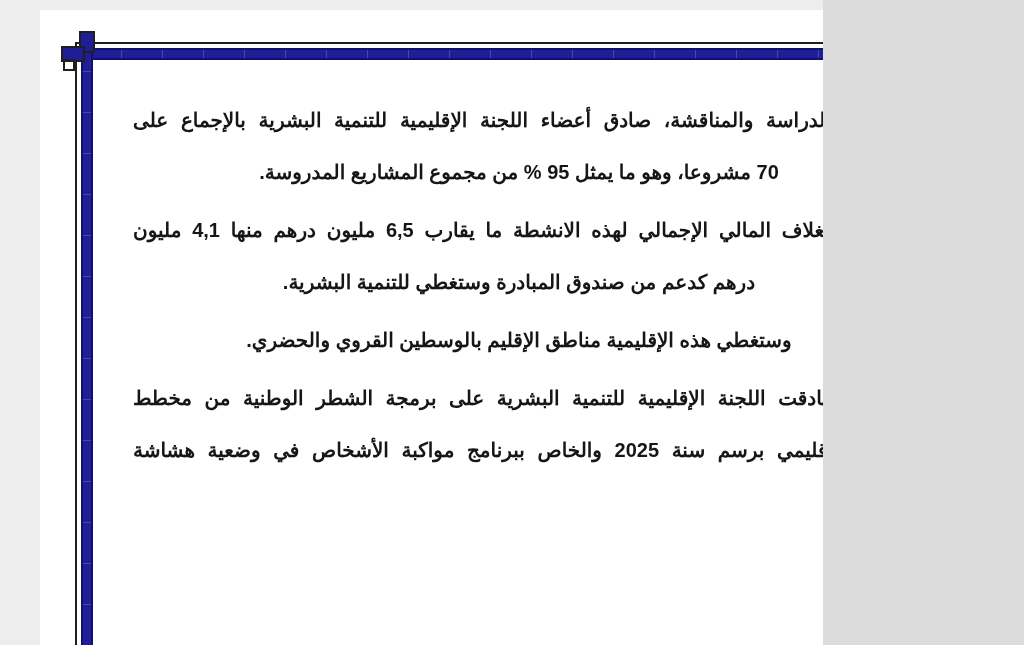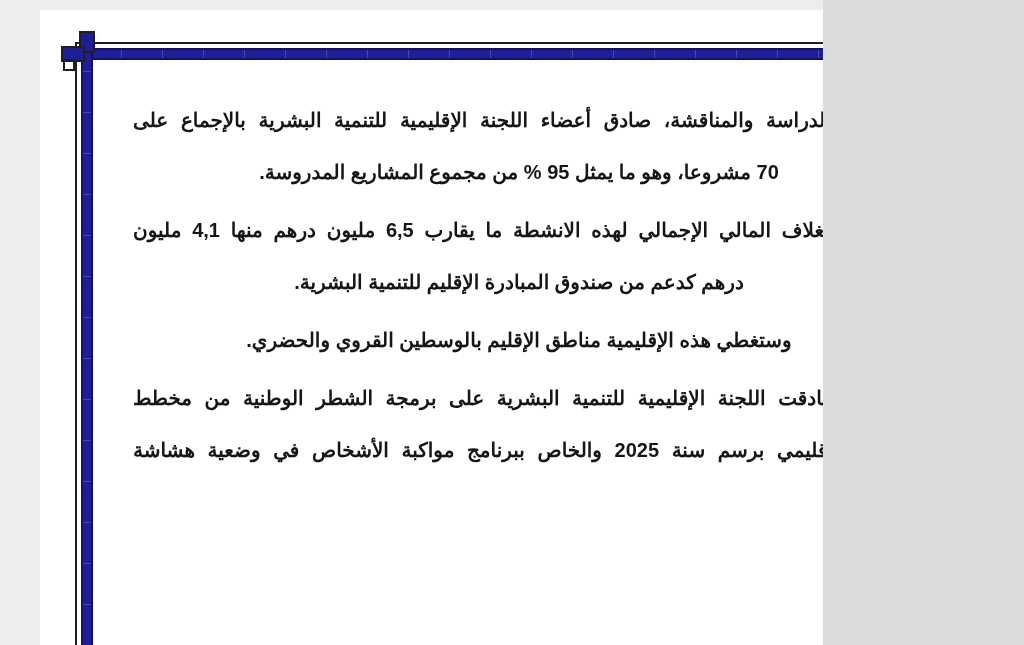--- a/index.html
+++ b/index.html
@@ -80,21 +80,21 @@
   <div class="motif blue tr-h"></div>
   <div class="motif tr-sq"></div>
 
   <div class="doc" dir="rtl">
       <div class="para">
         <div class="line first">وبعد الدراسة والمناقشة، صادق أعضاء اللجنة الإقليمية للتنمية البشرية بالإجماع على</div>
         <div class="line last">70 مشروعا، وهو ما يمثل 95 % من مجموع المشاريع المدروسة.</div>
       </div>
       <div class="para">
         <div class="line first">وبلغ الغلاف المالي الإجمالي لهذه الانشطة ما يقارب 6,5 مليون درهم منها 4,1 مليون</div>
-        <div class="line last">درهم كدعم من صندوق المبادرة الإقليم للتنمية البشرية.</div>
+        <div class="line last">درهم كدعم من صندوق المبادرة وستغطي للتنمية البشرية.</div>
       </div>
       <div class="para">
         <div class="line first last">وستغطي هذه الإقليمية مناطق الإقليم بالوسطين القروي والحضري.</div>
       </div>
       <div class="para">
         <div class="line first">كما صادقت اللجنة الإقليمية للتنمية البشرية على برمجة الشطر الوطنية من مخطط</div>
         <div class="line">العمل الإقليمي برسم سنة 2025 والخاص ببرنامج مواكبة الأشخاص في وضعية هشاشة</div>
       </div>
     </div>
 

